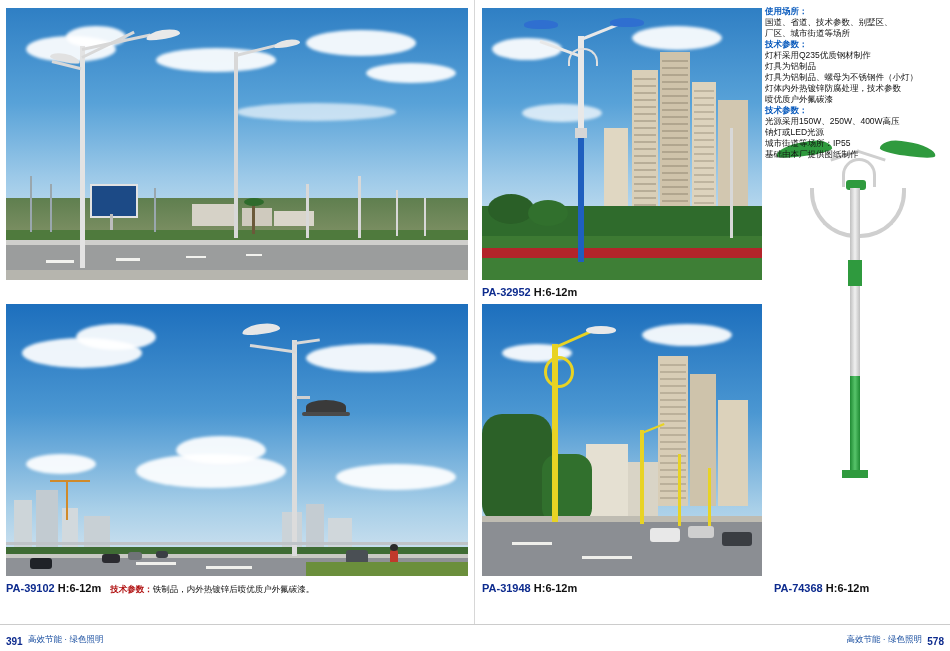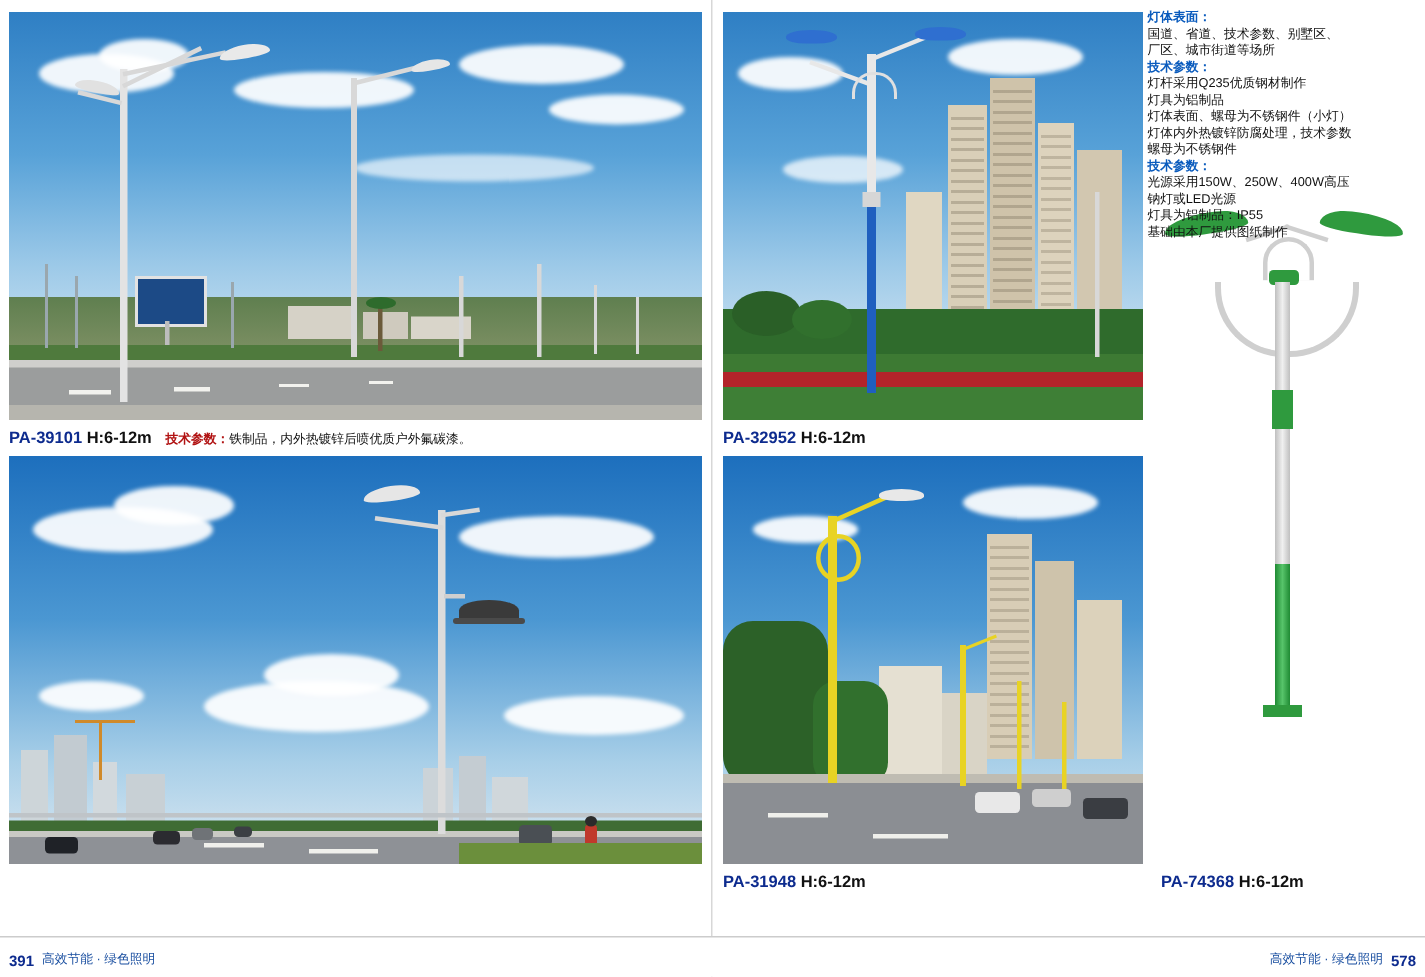--- a/index.html
+++ b/index.html
@@ -90,25 +90,20 @@
     <div class="pole" style="left:300px;top:176px;width:3px;height:54px;"></div>
     <div class="pole" style="left:390px;top:182px;width:2px;height:46px;"></div>
     <div class="pole" style="left:418px;top:190px;width:2px;height:38px;"></div>
 
     <div style="position:absolute;left:24px;top:168px;width:2px;height:56px;background:#9aa7ae;"></div>
     <div style="position:absolute;left:44px;top:176px;width:2px;height:48px;background:#9aa7ae;"></div>
     <div style="position:absolute;left:148px;top:180px;width:2px;height:44px;background:#9aa7ae;"></div>
 
     <div style="position:absolute;left:246px;top:196px;width:3px;height:30px;background:#6b5a3a;"></div>
     <div style="position:absolute;left:238px;top:190px;width:20px;height:8px;background:#2e6b2c;border-radius:50%;"></div>
-  </div>
-  <div class="caption" style="left:6px;top:286px;">
-    <span class="code">PA-39101</span>
-    <span class="h">H:6-12m</span>
-    <span class="tech"><span>技术参数：</span><span class="txt">铁制品，内外热镀锌后喷优质户外氟碳漆。</span></span>
   </div>
 
   <div class="photo" style="left:6px;top:304px;width:462px;height:272px;">
     <div class="sky sky2"></div>
     <div class="cloud" style="left:16px;top:34px;width:120px;height:30px;"></div>
     <div class="cloud" style="left:70px;top:20px;width:80px;height:26px;"></div>
     <div class="cloud" style="left:130px;top:150px;width:150px;height:34px;"></div>
     <div class="cloud" style="left:170px;top:132px;width:90px;height:28px;"></div>
     <div class="cloud" style="left:300px;top:40px;width:130px;height:28px;"></div>
     <div class="cloud" style="left:330px;top:160px;width:120px;height:26px;"></div>
@@ -146,20 +141,25 @@
     <div style="position:absolute;left:296px;top:108px;width:48px;height:4px;background:#4a4a4a;border-radius:3px;"></div>
     <div style="position:absolute;left:290px;top:92px;width:14px;height:3px;background:#cfcfcf;"></div>
 
     <div style="position:absolute;left:0;top:238px;width:462px;height:3px;background:#bfc4c8;"></div>
     <div style="position:absolute;left:384px;top:246px;width:8px;height:22px;background:#c0392b;border-radius:2px;"></div>
     <div style="position:absolute;left:384px;top:240px;width:8px;height:7px;background:#2b2b2b;border-radius:50%;"></div>
     <div style="position:absolute;left:340px;top:246px;width:22px;height:14px;background:#4a4f54;border-radius:3px;"></div>
 
     <div style="position:absolute;left:300px;top:258px;width:162px;height:14px;background:#6b8f3c;"></div>
   </div>
+  <div class="caption" style="left:6px;top:582px;">
+    <span class="code">PA-39102</span>
+    <span class="h">H:6-12m</span>
+    <span class="tech"><span>技术参数：</span><span class="txt">铁制品，内外热镀锌后喷优质户外氟碳漆。</span></span>
+  </div>
 
   <div class="photo" style="left:482px;top:8px;width:280px;height:272px;">
     <div class="sky"></div>
     <div class="cloud" style="left:10px;top:30px;width:70px;height:22px;"></div>
     <div class="cloud" style="left:150px;top:18px;width:90px;height:24px;"></div>
     <div class="cloud" style="left:40px;top:96px;width:80px;height:18px;opacity:.8;"></div>
 
     <div class="bldg" style="left:150px;top:62px;width:26px;height:170px;background:#d9cfb8;"></div>
     <div class="bldg" style="left:178px;top:44px;width:30px;height:188px;background:#cfc3aa;"></div>
     <div class="bldg" style="left:210px;top:74px;width:24px;height:158px;background:#ddd3bd;"></div>
@@ -249,33 +249,33 @@
     <div style="position:absolute;left:80px;top:142px;width:14px;height:26px;background:#2f9a3e;"></div>
     <div style="position:absolute;left:82px;top:258px;width:10px;height:96px;background:linear-gradient(to right,#1f8a33,#57c46a,#1f8a33);"></div>
     <div style="position:absolute;left:74px;top:352px;width:26px;height:8px;background:#2f9a3e;"></div>
   </div>
   <div class="caption" style="left:774px;top:582px;">
     <span class="code">PA-74368</span>
     <span class="h">H:6-12m</span>
   </div>
 
   <div id="spec-panel">
-    <div class="spec-h">灯体表面：</div>
+    <div class="spec-h">使用场所：</div>
     <div class="spec-l">国道、省道、技术参数、别墅区、</div>
     <div class="spec-l">厂区、城市街道等场所</div>
     <div class="spec-h">技术参数：</div>
     <div class="spec-l">灯杆采用Q235优质钢材制作</div>
     <div class="spec-l">灯具为铝制品</div>
-    <div class="spec-l">灯体表面、螺母为不锈钢件（小灯）</div>
+    <div class="spec-l">灯具为铝制品、螺母为不锈钢件（小灯）</div>
     <div class="spec-l">灯体内外热镀锌防腐处理，技术参数</div>
-    <div class="spec-l">螺母为不锈钢件</div>
+    <div class="spec-l">喷优质户外氟碳漆</div>
     <div class="spec-h">技术参数：</div>
     <div class="spec-l">光源采用150W、250W、400W高压</div>
     <div class="spec-l">钠灯或LED光源</div>
-    <div class="spec-l">灯具为铝制品：IP55</div>
+    <div class="spec-l">城市街道等场所：IP55</div>
     <div class="spec-l">基础由本厂提供图纸制作</div>
   </div>
 
   <div class="footbar"></div>
   <div class="pgnum" style="left:6px;">391</div>
   <div class="foottxt" style="left:28px;">高效节能 · 绿色照明</div>
   <div class="foottxt" style="right:28px;">高效节能 · 绿色照明</div>
   <div class="pgnum" style="right:6px;">578</div>
 
 </div>

